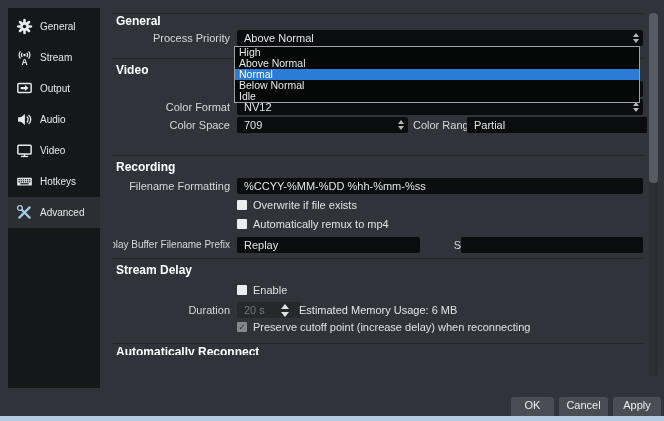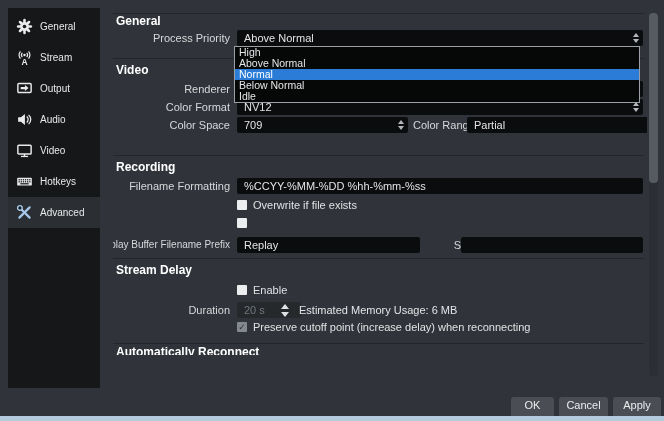--- a/index.html
+++ b/index.html
@@ -184,21 +184,20 @@
     <div class="combo" style="top:22px;left:124px;width:406px;">
       <span>Above Normal</span>
       <span class="spin">
           <span class="up"></span>
           <span class="dn"></span>
         </span>
     </div>
 
     <div class="hairline" style="top:50px;"></div>
     <div class="sec" style="top:55px;">Video</div>
-    <div class="flabel" style="top:73px;">Renderer</div>
     <div class="combo" style="top:73px;left:124px;width:406px;">
       <span class="spin">
           <span class="up"></span>
           <span class="dn"></span>
         </span>
     </div>
     <div class="flabel" style="top:91px;">Color Format</div>
     <div class="combo" style="top:91px;left:124px;width:406px;">
       <span>NV12</span>
       <span class="spin">
@@ -227,20 +226,21 @@
     <div class="sec" style="top:152px;">Recording</div>
     <div class="flabel" style="top:170px;">Filename Formatting</div>
     <div class="tinput" style="top:170px;left:124px;width:406px;">%CCYY-%MM-%DD %hh-%mm-%ss</div>
 
     <div class="cbrow" style="top:191px;left:124px;">
       <span class="cbbox"></span>
       <span>Overwrite if file exists</span>
     </div>
     <div class="cbrow" style="top:210px;left:124px;">
       <span class="cbbox"></span>
+      <span>Automatically remux to mp4</span>
     </div>
 
     <div class="flabel" style="top:229px;left:-33px;width:150px;font-size:10px;">Replay Buffer Filename Prefix</div>
     <div class="tinput" style="top:229px;left:124px;width:183px;">Replay</div>
     <div class="inlabel" style="top:229px;left:333px;width:28px;margin-left:7px;">Suffix</div>
     <div class="tinput" style="top:229px;left:348px;width:182px;"></div>
 
     <div class="hairline" style="top:250px;"></div>
     <div class="sec" style="top:255px;">Stream Delay</div>
     <div class="cbrow" style="top:276px;left:124px;">

